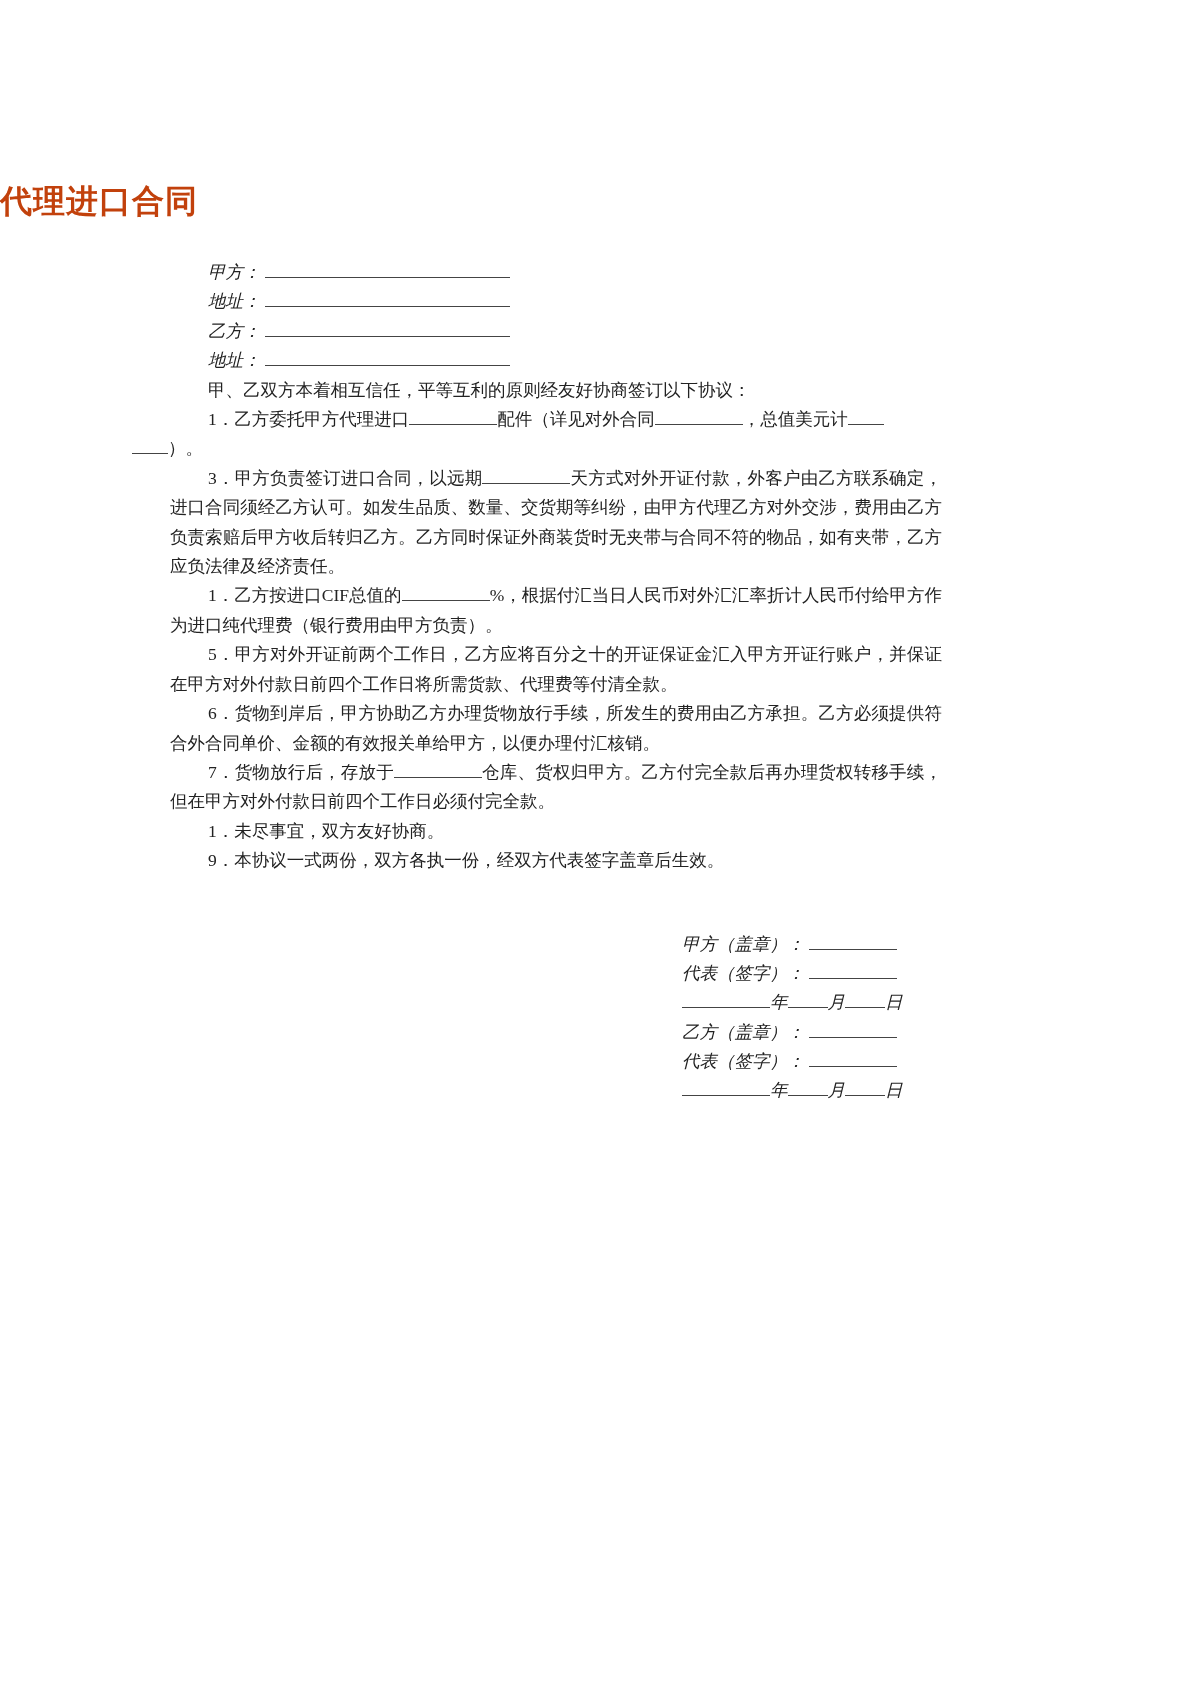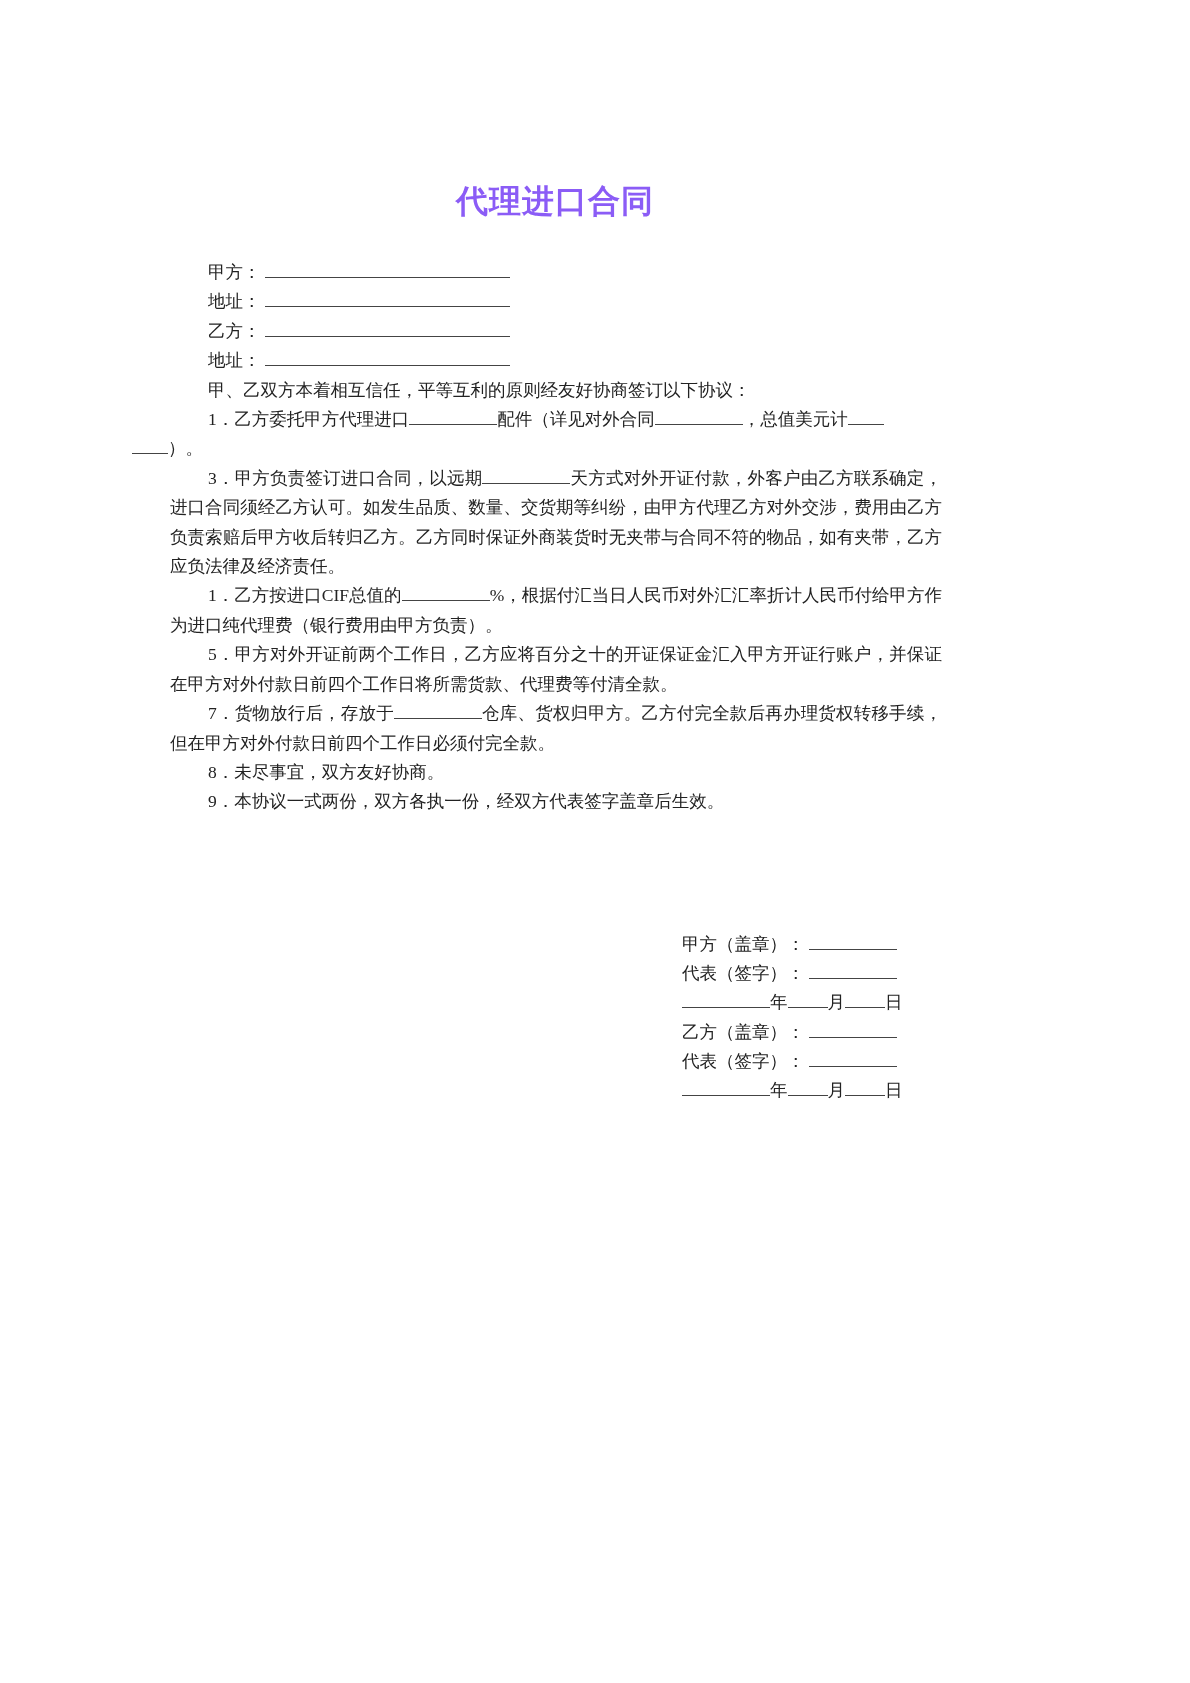--- a/index.html
+++ b/index.html
@@ -1,22 +1,22 @@
 <!DOCTYPE html>
 <html><head>
 <meta charset="utf-8">
 <style>
   html, body { margin: 0; padding: 0; background: #ffffff; }
   body { width: 1190px; height: 1683px; position: relative; overflow: hidden;
          font-family: "DejaVu Serif", "Liberation Serif", serif; color: #222; }
-  .title { position: absolute; top: 180px; left: 0; width: 1110px; text-align: center;
+  .title { position: absolute; top: 180px; left: 0; width: 1110px; text-align: left;
            font-family: Liberation Serif, serif; font-weight: bold;
-           font-size: 32px; letter-spacing: 1px; color: #8b5cf6; }
+           font-size: 32px; letter-spacing: 1px; color: #c2410c; }
   .body { position: absolute; top: 258px; left: 170px; width: 772px; font-size: 17.5px; line-height: 29.4px; }
-  .line { white-space: nowrap; }
+  .line { white-space: nowrap; font-style: italic; }
   .ind { padding-left: 38px; }
   .para { text-indent: 38px; text-align: justify; font-family: Liberation Serif, serif; }
   .blank { display: inline-block; border-bottom: 1px solid #444; height: 18px; vertical-align: baseline; }
   .party-blank { width: 245px; margin-left: 4px; }
   .b9 { width: 88px; }
   .b4 { width: 36px; }
   .sig { position: absolute; top: 930px; left: 682px; width: 230px; font-size: 17.5px; line-height: 29.2px; }
   .sig .blank.s { width: 88px; margin-left: 4px; }
   .sig .blank.y { width: 88px; }
   .sig .blank.m { width: 40px; }
@@ -49,26 +49,27 @@
 
   <div class="para">
     <span>3．甲方负责签订进口合同，以远期</span><span class="blank b9"></span><span>天方式对外开证付款，外客户由乙方联系确定，进口合同须经乙方认可。如发生品质、数量、交货期等纠纷，由甲方代理乙方对外交涉，费用由乙方负责索赔后甲方收后转归乙方。乙方同时保证外商装货时无夹带与合同不符的物品，如有夹带，乙方应负法律及经济责任。</span>
   </div>
 
   <div class="para">
     <span>1．乙方按进口CIF总值的</span><span class="blank b9"></span><span>%，根据付汇当日人民币对外汇汇率折计人民币付给甲方作为进口纯代理费（银行费用由甲方负责）。</span>
   </div>
 
   <div class="para">5．甲方对外开证前两个工作日，乙方应将百分之十的开证保证金汇入甲方开证行账户，并保证在甲方对外付款日前四个工作日将所需货款、代理费等付清全款。</div>
+  <div class="para">6．货物到岸后，甲方协助乙方办理货物放行手续，所发生的费用由乙方承担。乙方必须提供符合外合同单价、金额的有效报关单给甲方，以便办理付汇核销。</div>
 
   <div class="para">
     <span>7．货物放行后，存放于</span><span class="blank b9"></span><span>仓库、货权归甲方。乙方付完全款后再办理货权转移手续，但在甲方对外付款日前四个工作日必须付完全款。</span>
   </div>
 
-  <div class="para">8．未尽事宜，双方友好协商。</div>
+  <div class="para">1．未尽事宜，双方友好协商。</div>
   <div class="para">9．本协议一式两份，双方各执一份，经双方代表签字盖章后生效。</div>
 </div>
 
 <div class="sig">
   <div class="line"><span>甲方（盖章）：</span><span class="blank s"></span></div>
   <div class="line"><span>代表（签字）：</span><span class="blank s"></span></div>
   <div class="line"><span class="blank y"></span><span>年</span><span class="blank m"></span><span>月</span><span class="blank m"></span><span>日</span></div>
   <div class="line"><span>乙方（盖章）：</span><span class="blank s"></span></div>
   <div class="line"><span>代表（签字）：</span><span class="blank s"></span></div>
   <div class="line"><span class="blank y"></span><span>年</span><span class="blank m"></span><span>月</span><span class="blank m"></span><span>日</span></div>

